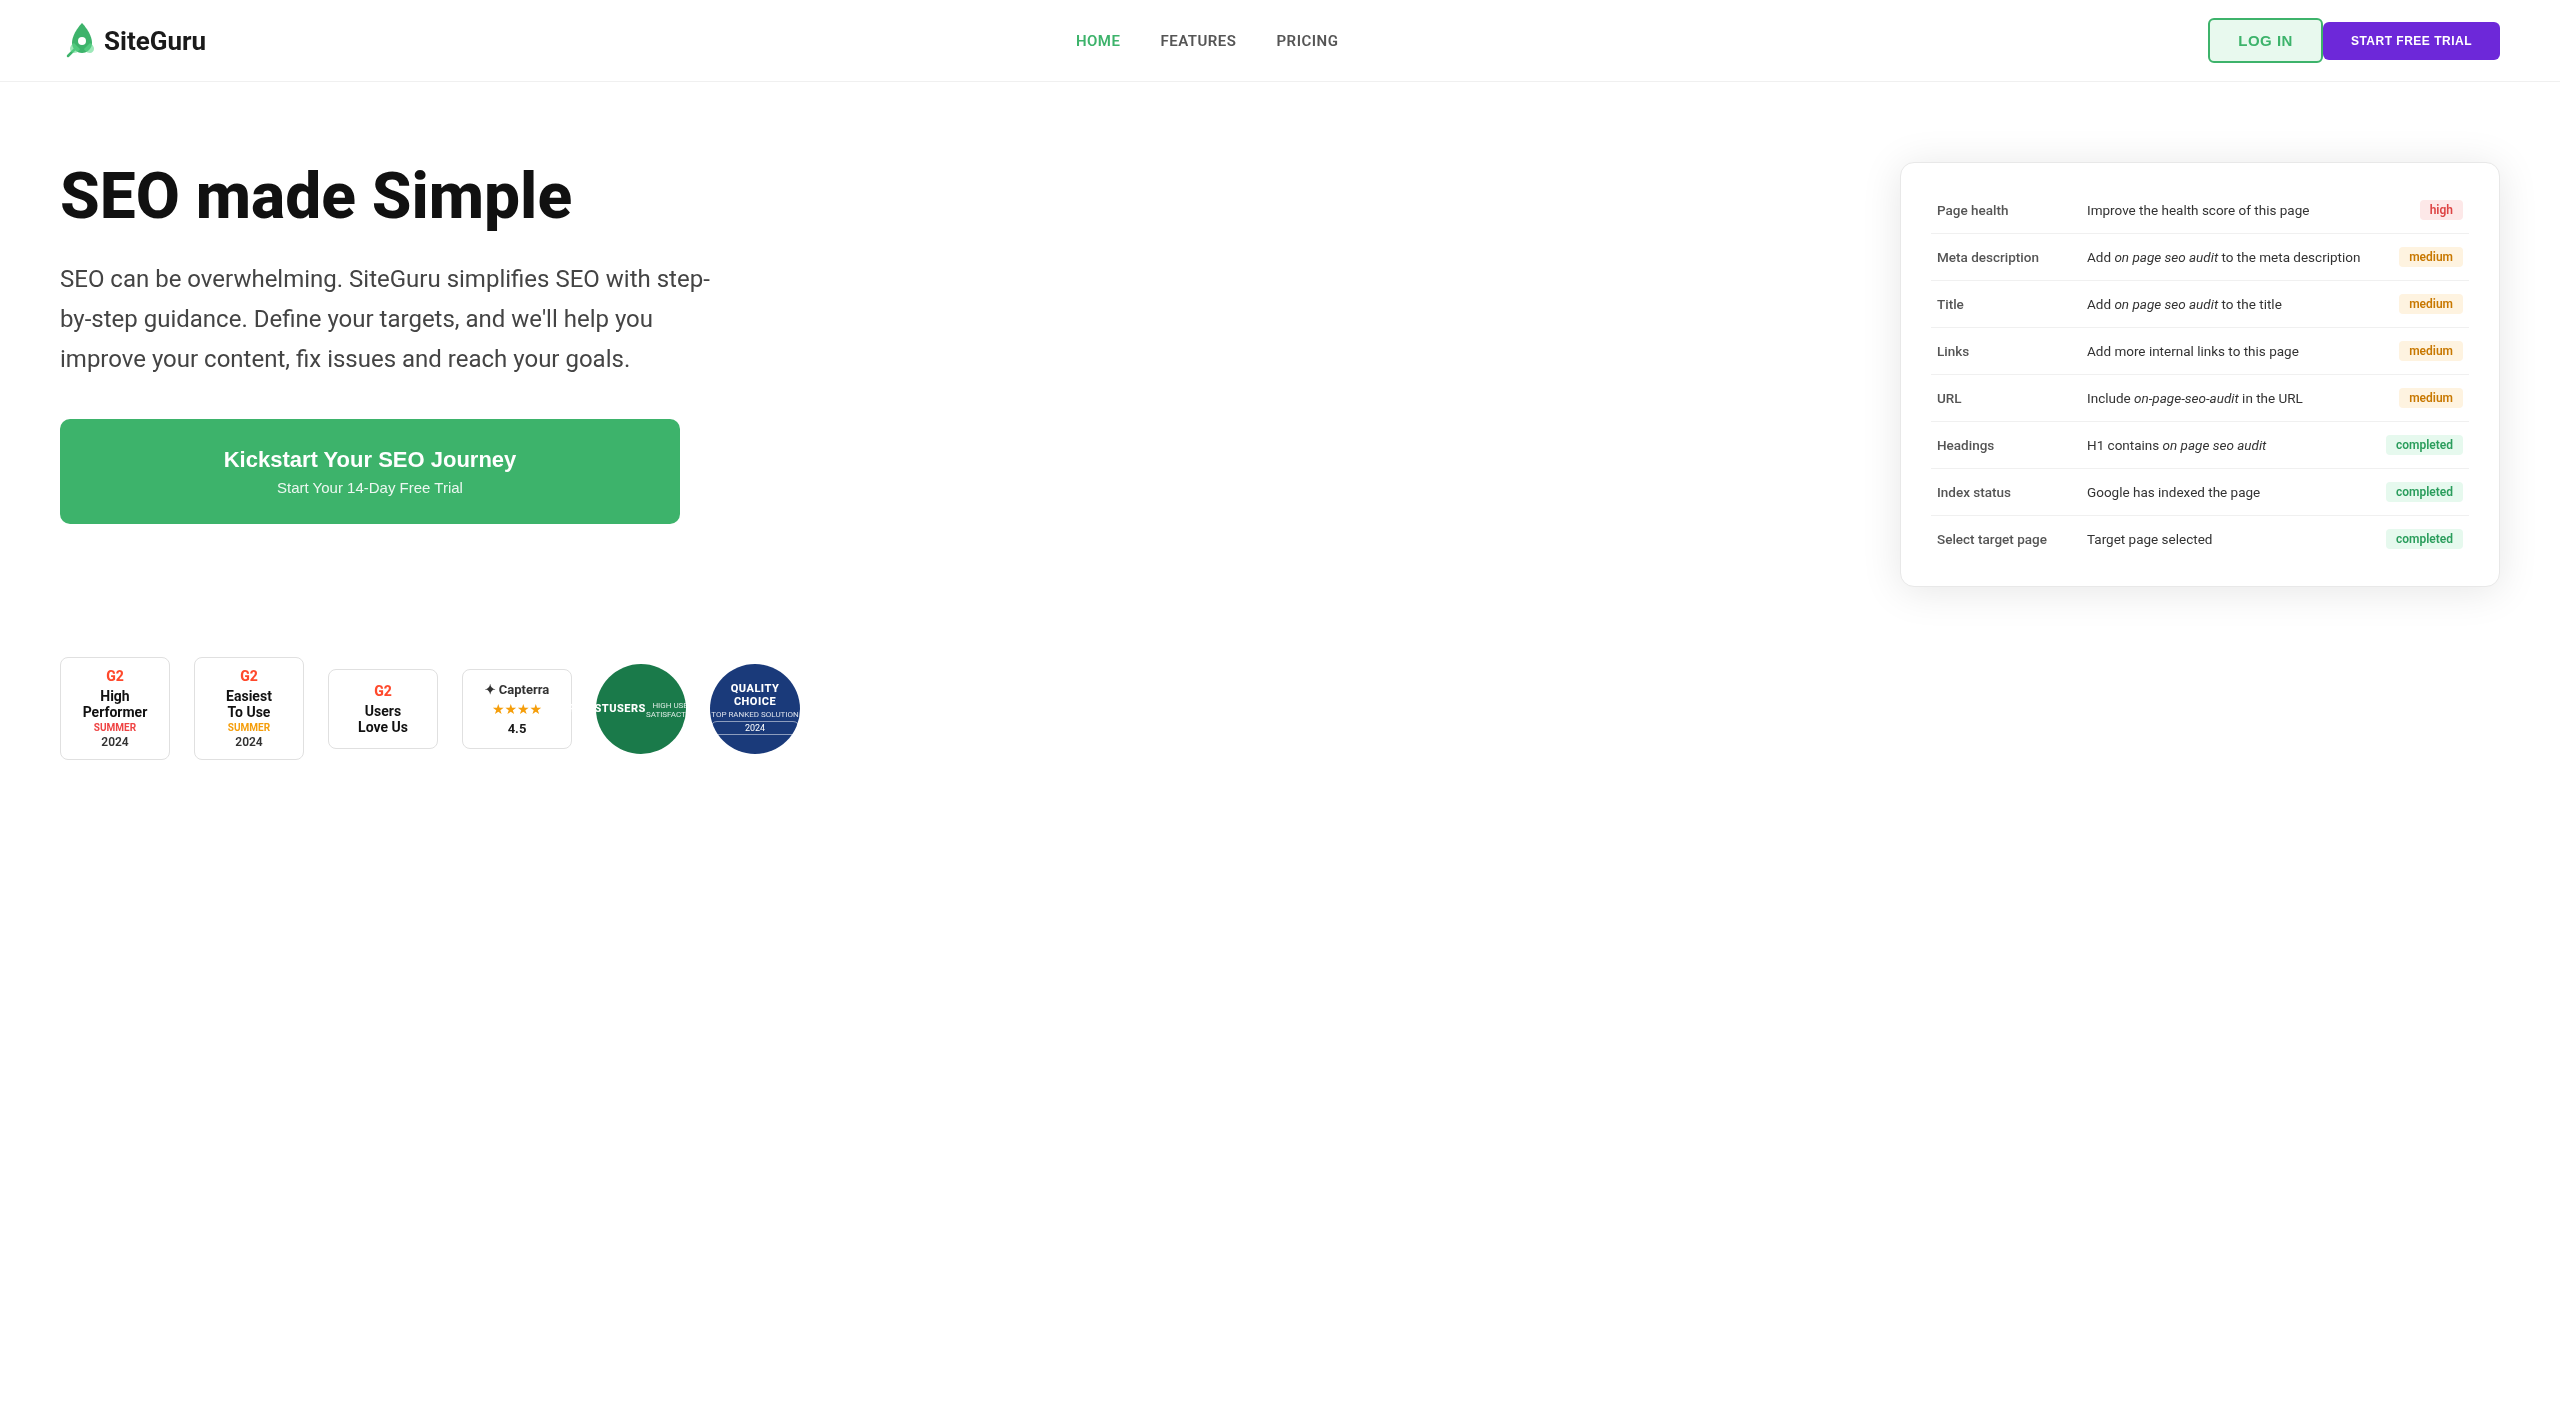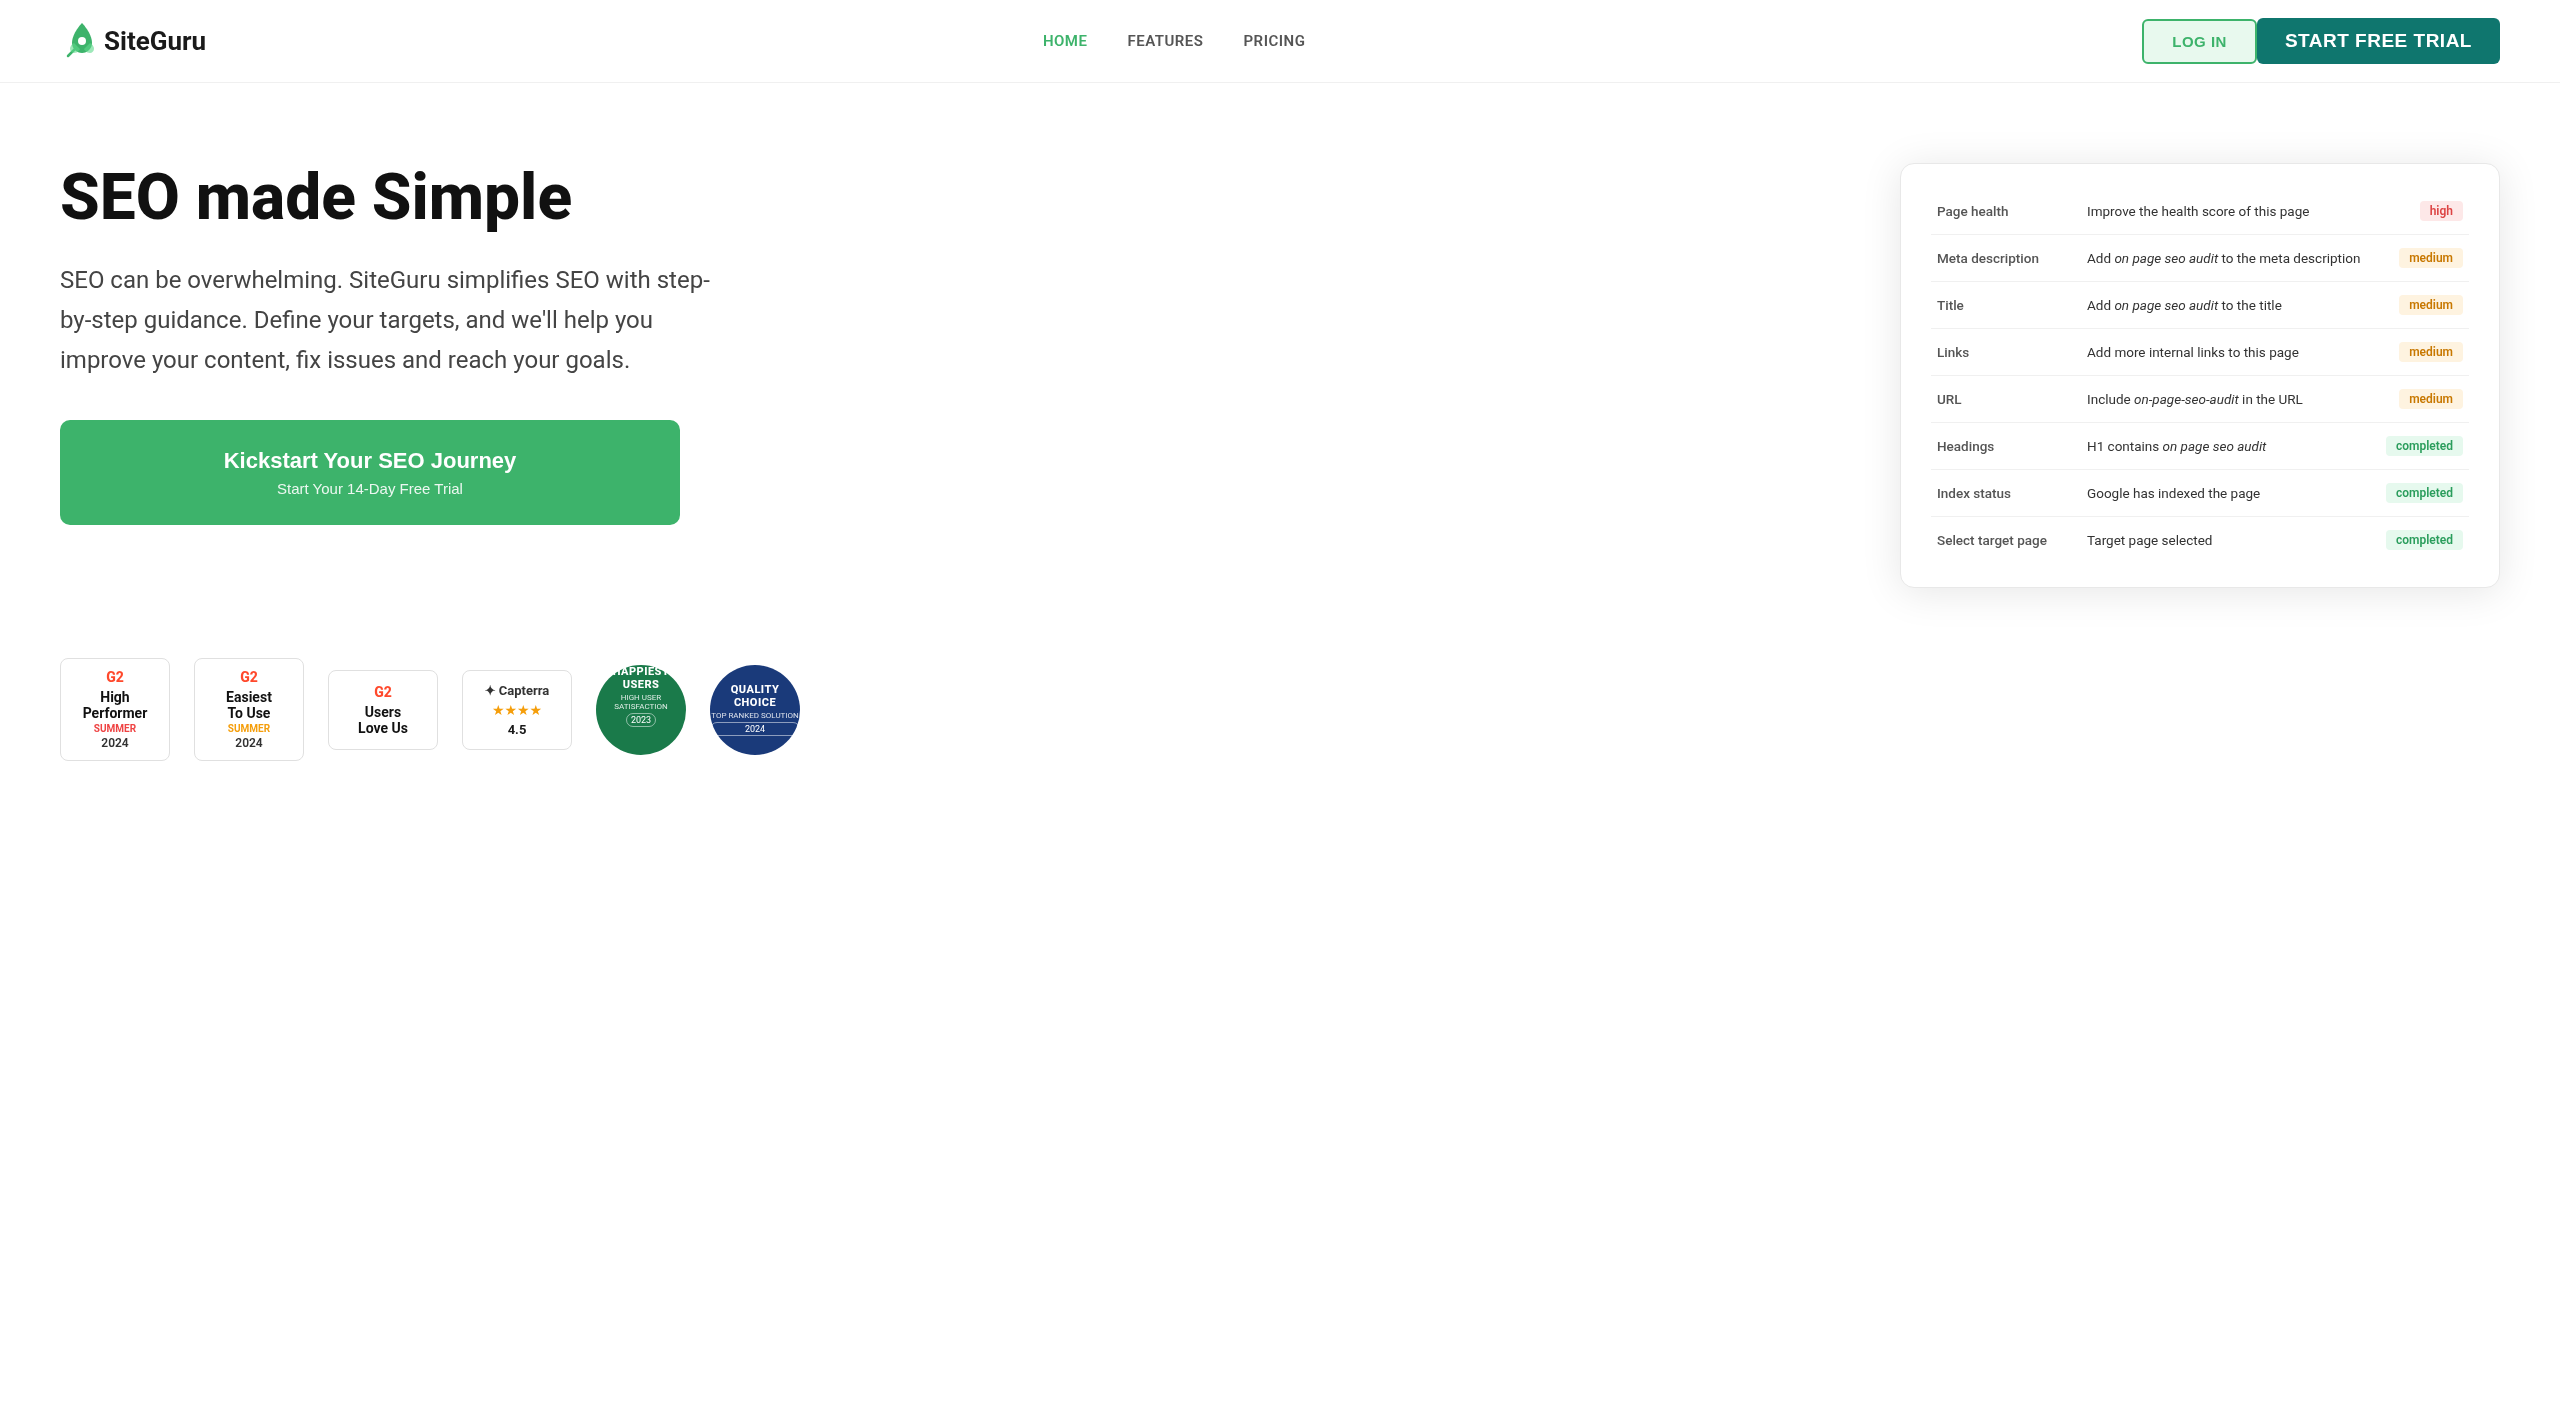--- a/index.html
+++ b/index.html
@@ -15,22 +15,22 @@
     .nav-links { display: flex; align-items: center; gap: 40px; }
     .nav-link { text-decoration: none; font-size: 15px; font-weight: 600; color: #555; letter-spacing: 0.5px; }
     .nav-link.active { color: #3db36b; }
     .nav-actions { display: flex; align-items: center; }
     .btn-login {
       padding: 12px 28px; border: 2px solid #3db36b; background: #e8f9ee;
       color: #3db36b; font-size: 15px; font-weight: 700; border-radius: 6px;
       cursor: pointer; letter-spacing: 0.5px;
     }
     .btn-trial {
-      padding: 12px 28px; background: #0f766e; color: #fff;
-      font-size: 19px; font-weight: 700; border: none; border-radius: 6px;
+      padding: 12px 28px; background: #6d28d9; color: #fff;
+      font-size: 12px; font-weight: 700; border: none; border-radius: 6px;
       cursor: pointer; letter-spacing: 0.5px;
     }
 
     
     .hero {
       display: flex; align-items: flex-start; justify-content: space-between;
       padding: 80px 60px 40px 60px; gap: 60px;
     }
     .hero-left { flex: 1; max-width: 680px; }
     .hero-title { font-size: 64px; font-weight: 800; color: #111; line-height: 1.1; margin-bottom: 28px; }
@@ -87,22 +87,22 @@
     .g2-season { font-size: 10px; font-weight: 700; }
     .season-orange { color: #f59e0b; }
     .season-red { color: #ef4444; }
     .g2-year { font-size: 12px; font-weight: 600; color: #333; }
     .capterra-badge { display: flex; flex-direction: column; align-items: center; gap: 4px; }
     .capterra-text { font-size: 13px; font-weight: 700; color: #333; }
     .capterra-stars { color: #f59e0b; font-size: 14px; }
     .capterra-num { font-size: 13px; font-weight: 700; }
     .circle-happiest {
       background: #1a7a4a; color: #fff; width: 90px; height: 90px;
-      border-radius: 50%; display: flex; flex-direction: column;
-      align-items: center; justify-content: flex-start; font-size: 9px; text-align: center;
+      border-radius: 50%; display: flex; flex-direction: row;
+      align-items: center; justify-content: center; font-size: 9px; text-align: center;
     }
     .circle-quality {
       background: #1a3a7a; color: #fff; width: 90px; height: 90px;
       border-radius: 50%; display: flex; flex-direction: column;
       justify-content: center; font-size: 9px; text-align: center;
     }
     .circle-title { font-size: 11px; font-weight: 800; letter-spacing: 0.5px; }
     .circle-sub { font-size: 8px; margin-top: 2px; opacity: 0.85; }
     .circle-year { font-size: 9px; margin-top: 2px; border: 1px solid rgba(255,255,255,0.5); border-radius: 8px; padding: 1px 4px; }
 

